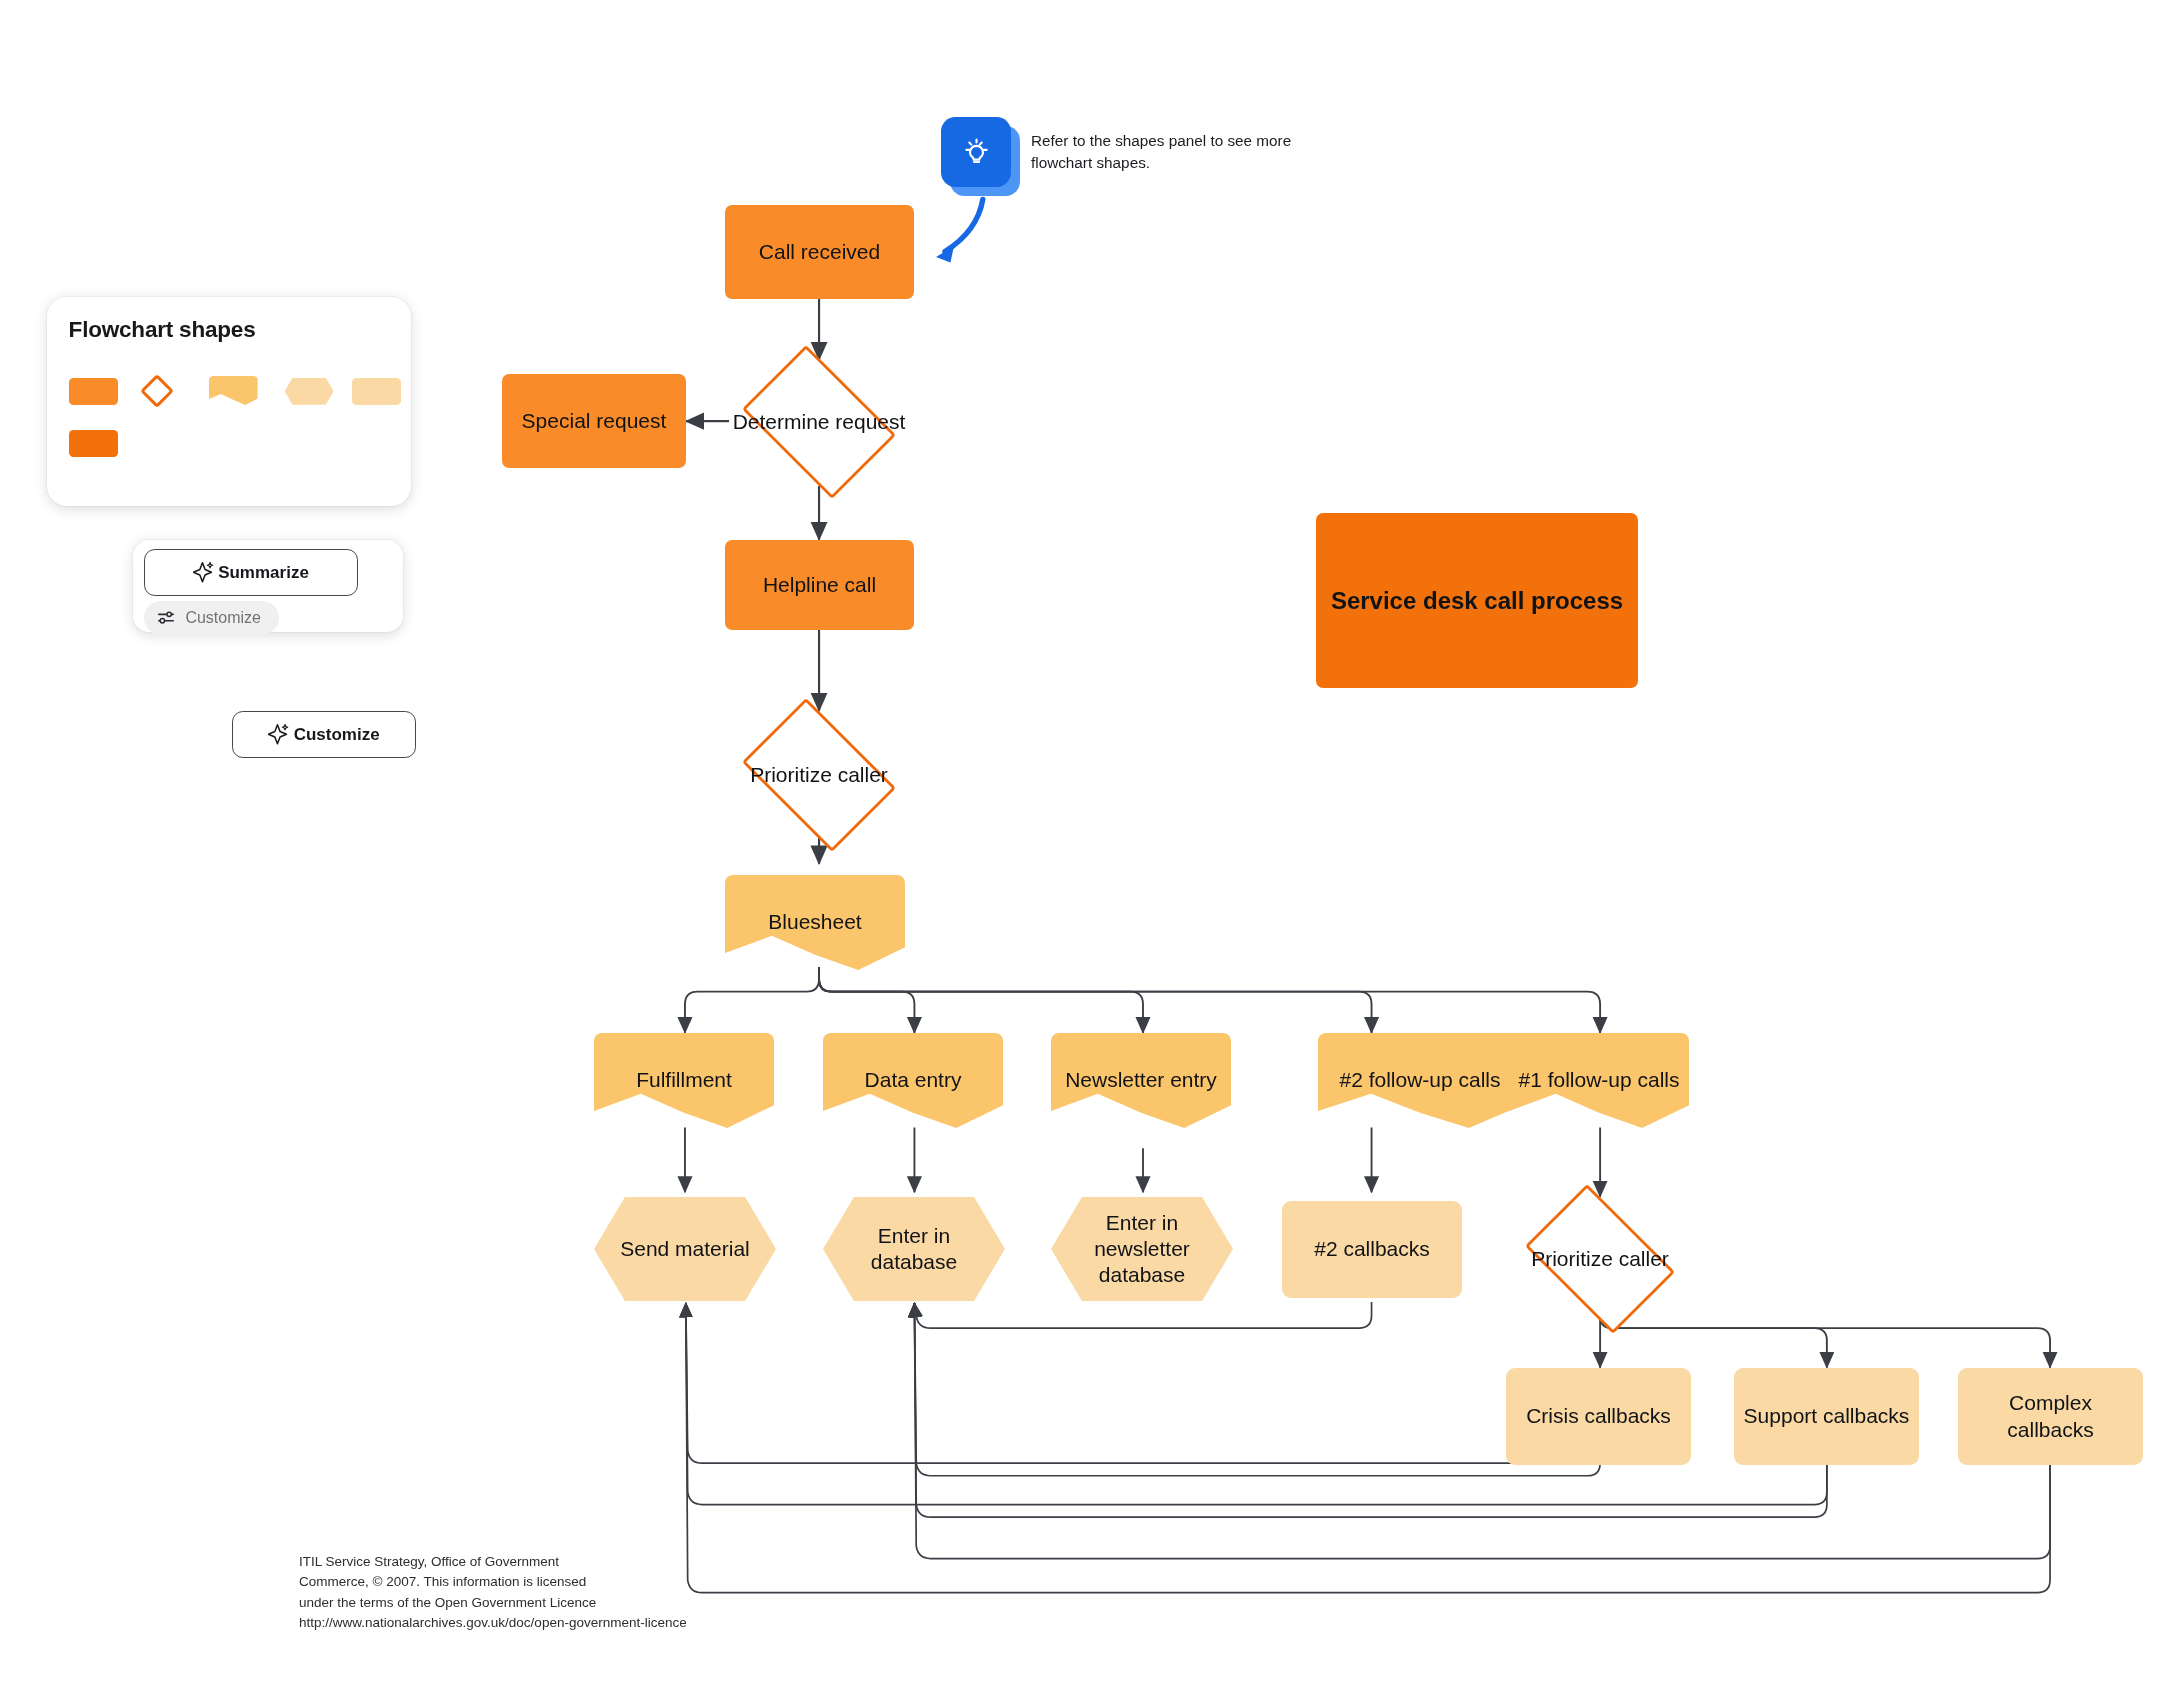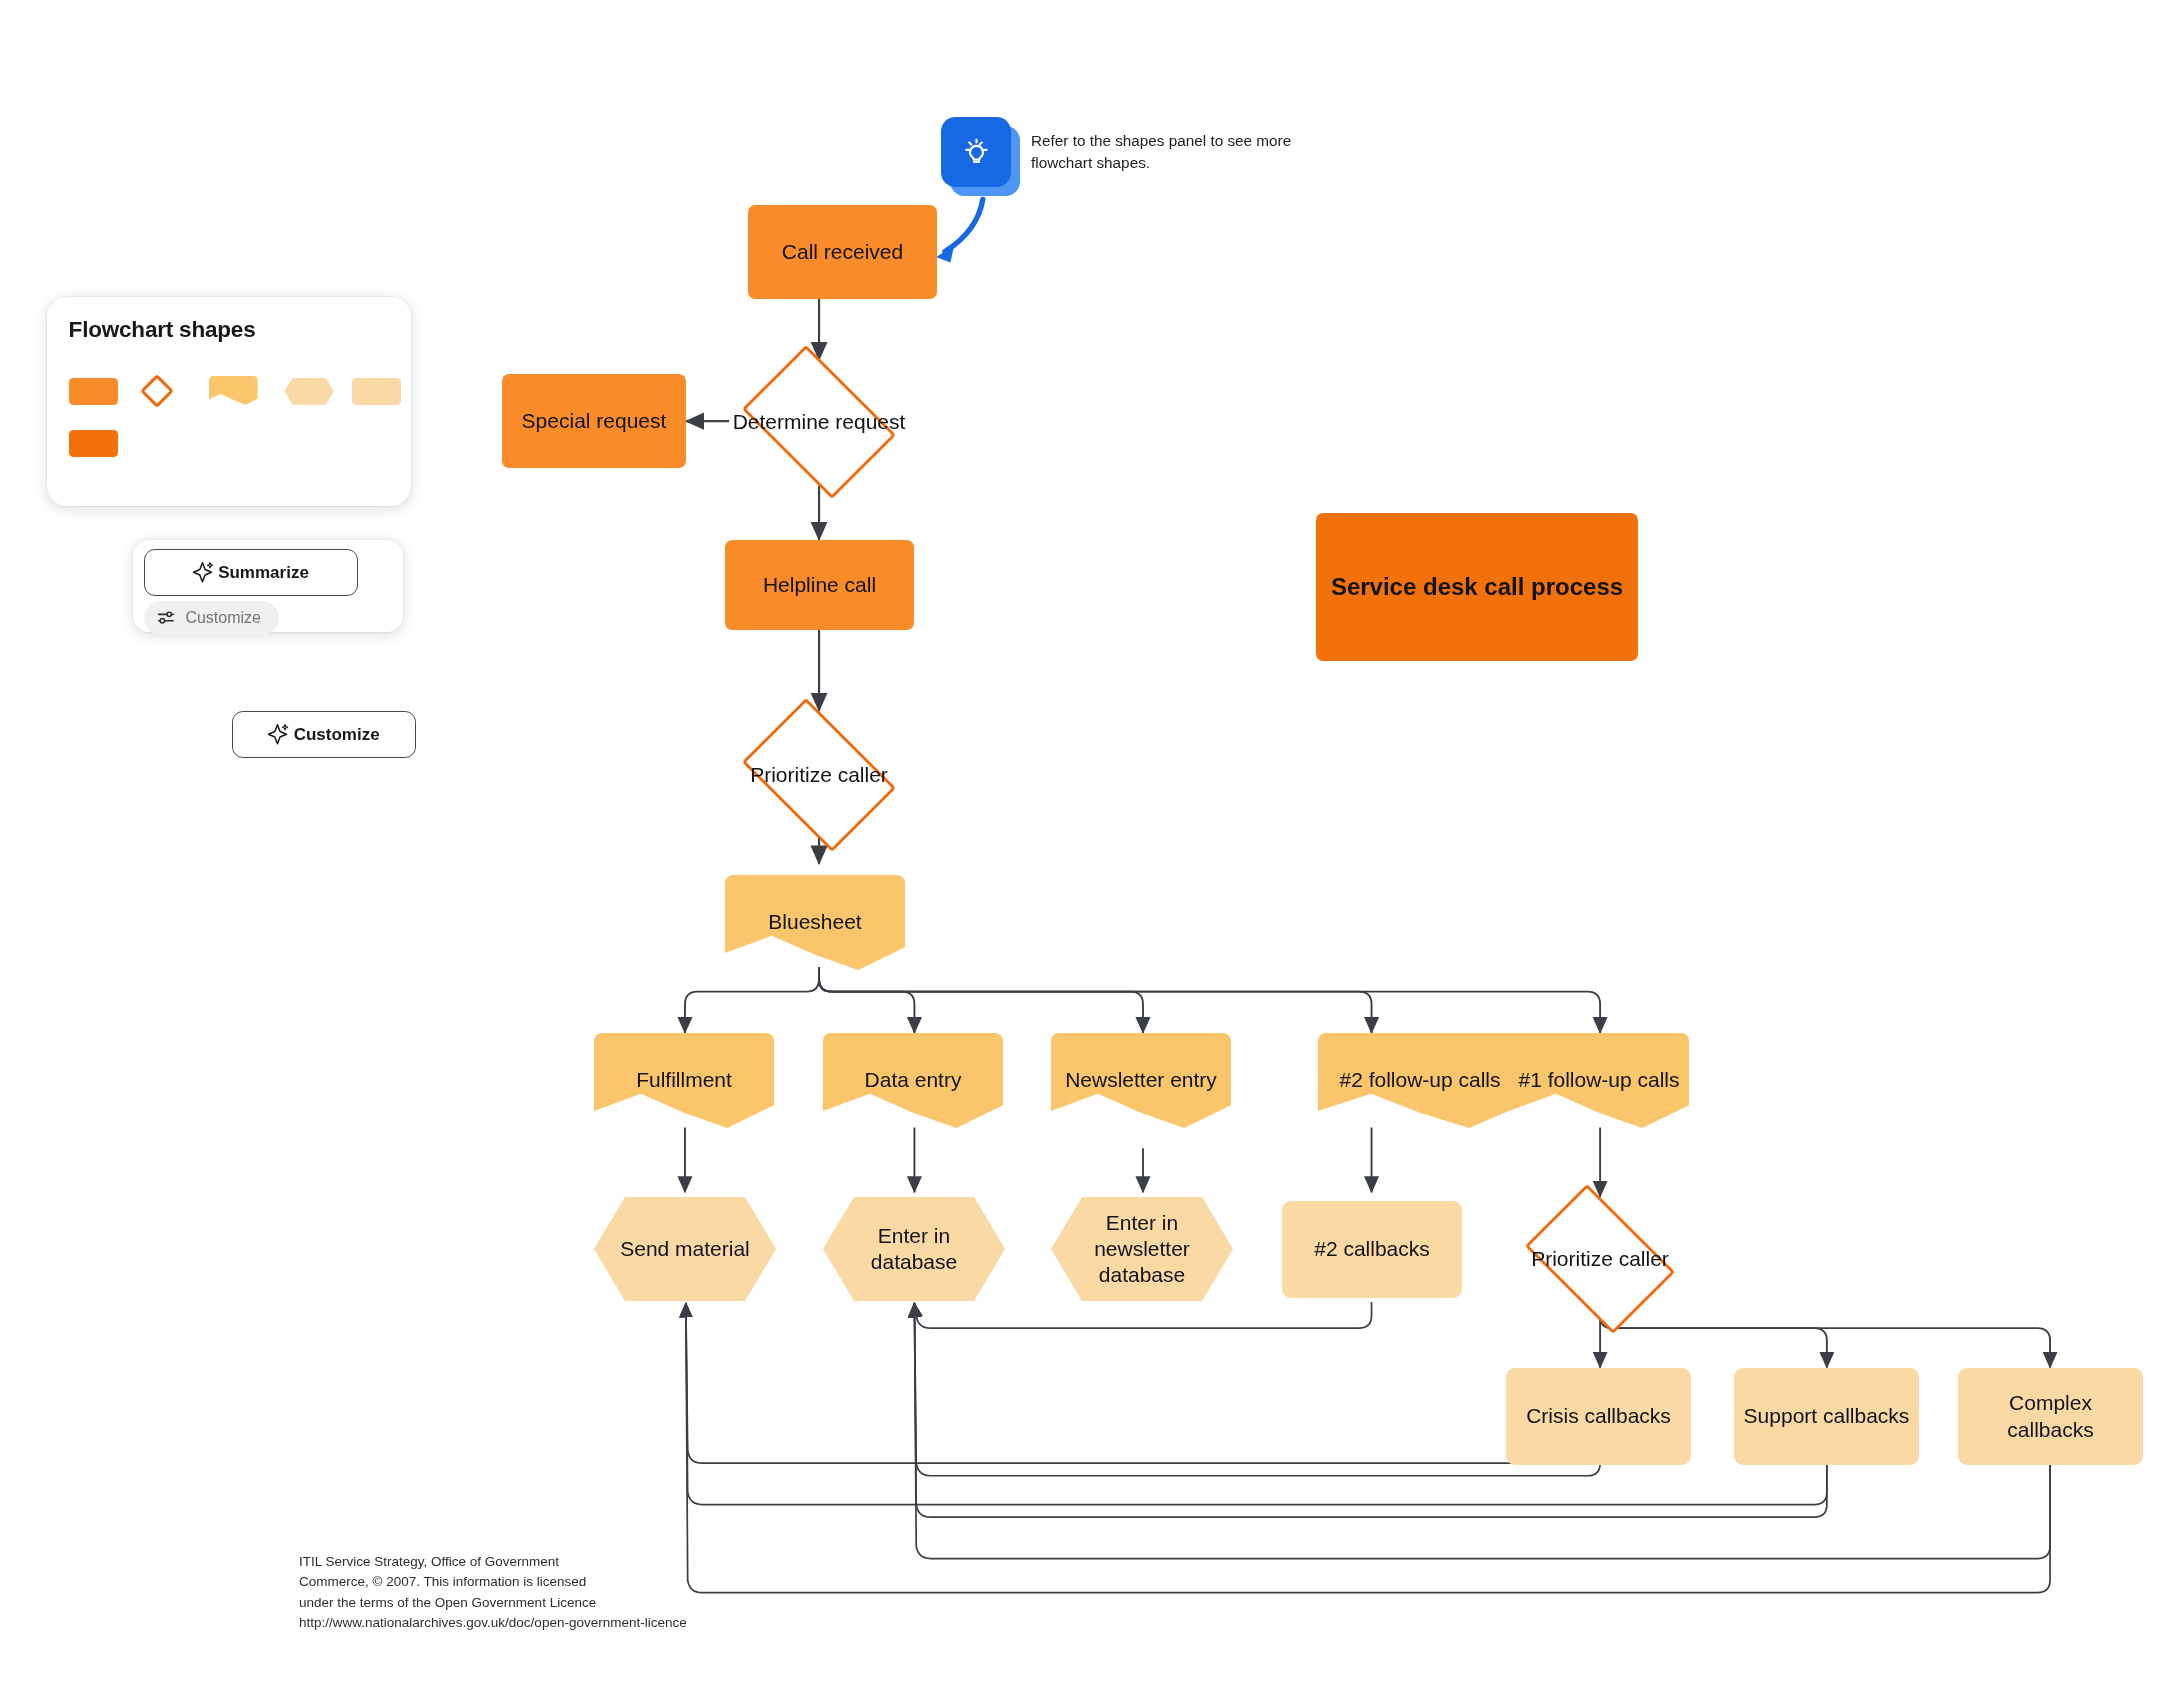--- a/index.html
+++ b/index.html
@@ -235,23 +235,23 @@
         <path d="M28.9 11.9 l-2.2 2.2"></path>
       </svg>
     </div>
     <div id="tip-text">Refer to the shapes panel to see more flowchart shapes.</div>
   </div>
   <svg style="position:absolute;left:927px;top:194px;width:81px;height:81px;" viewBox="0 0 90 90" width="81" height="81">
     <path d="M62,6 C58,30 42,50 20,64" fill="none" stroke="#1668E3" stroke-width="6" stroke-linecap="round"></path>
     <path d="M10,70 L30,58 L26,76 Z" fill="#1668E3"></path>
   </svg>
 
-  <div class="node n-deep" style="left:1316px;top:513px;width:322px;height:148px;">Service desk call process</div>
-
-  <div class="node n-orange" style="left:725px;top:205px;width:189px;height:94px;margin-left:23px;">Call received</div>
+  <div class="node n-deep" style="left:1316px;top:513px;width:322px;height:175px;">Service desk call process</div>
+
+  <div class="node n-orange" style="left:725px;top:205px;width:189px;height:94px;">Call received</div>
 
   <div class="diamond-wrap" style="left:729px;top:358px;width:180px;height:128px;">
     <div class="diamond-shape"></div>
     <div class="diamond-label">Determine request</div>
   </div>
 
   <div class="node n-orange" style="left:502px;top:374px;width:184px;height:94px;">Special request</div>
 
   <div class="node n-orange" style="left:725px;top:540px;width:189px;height:90px;">Helpline call</div>
 

